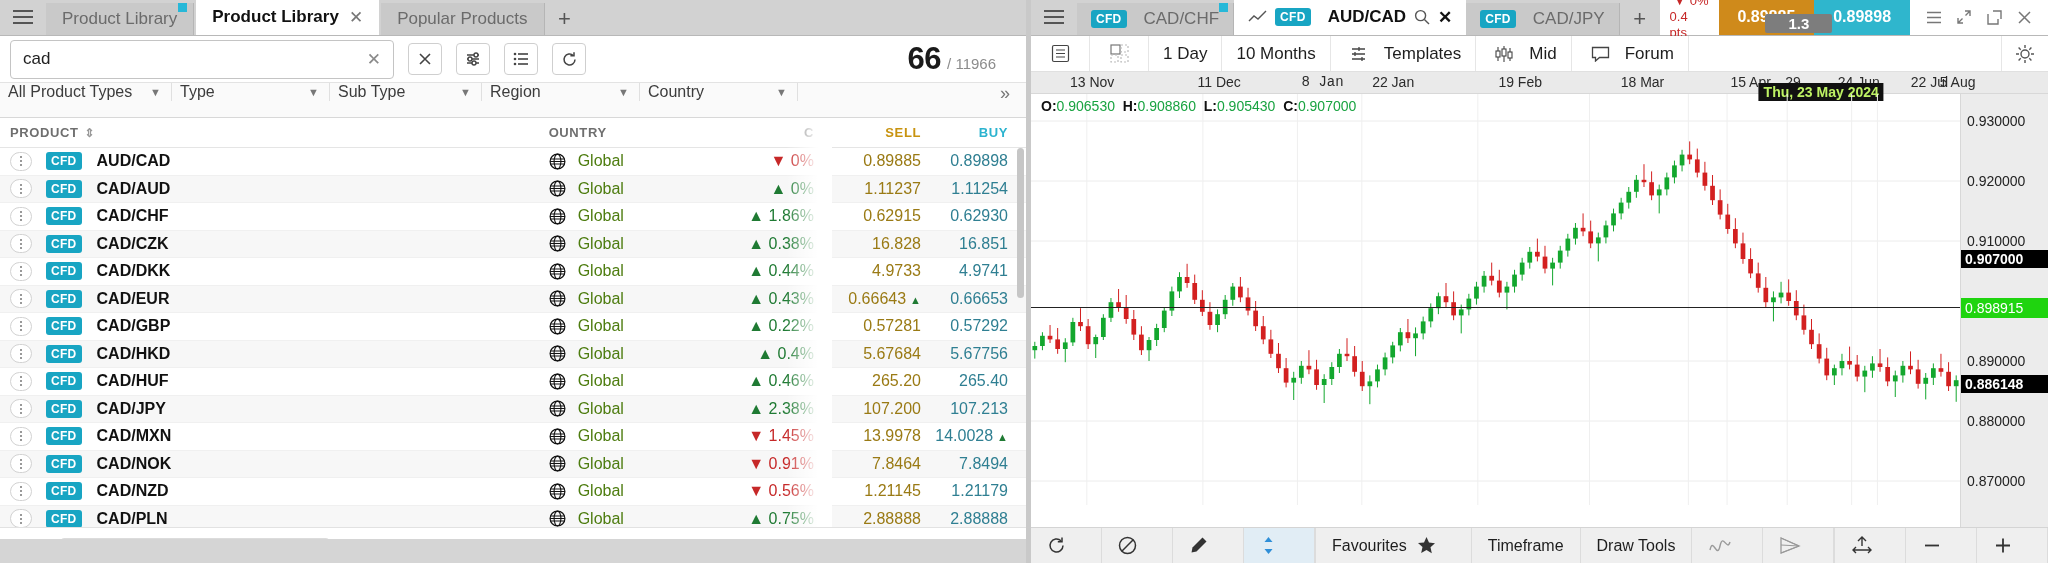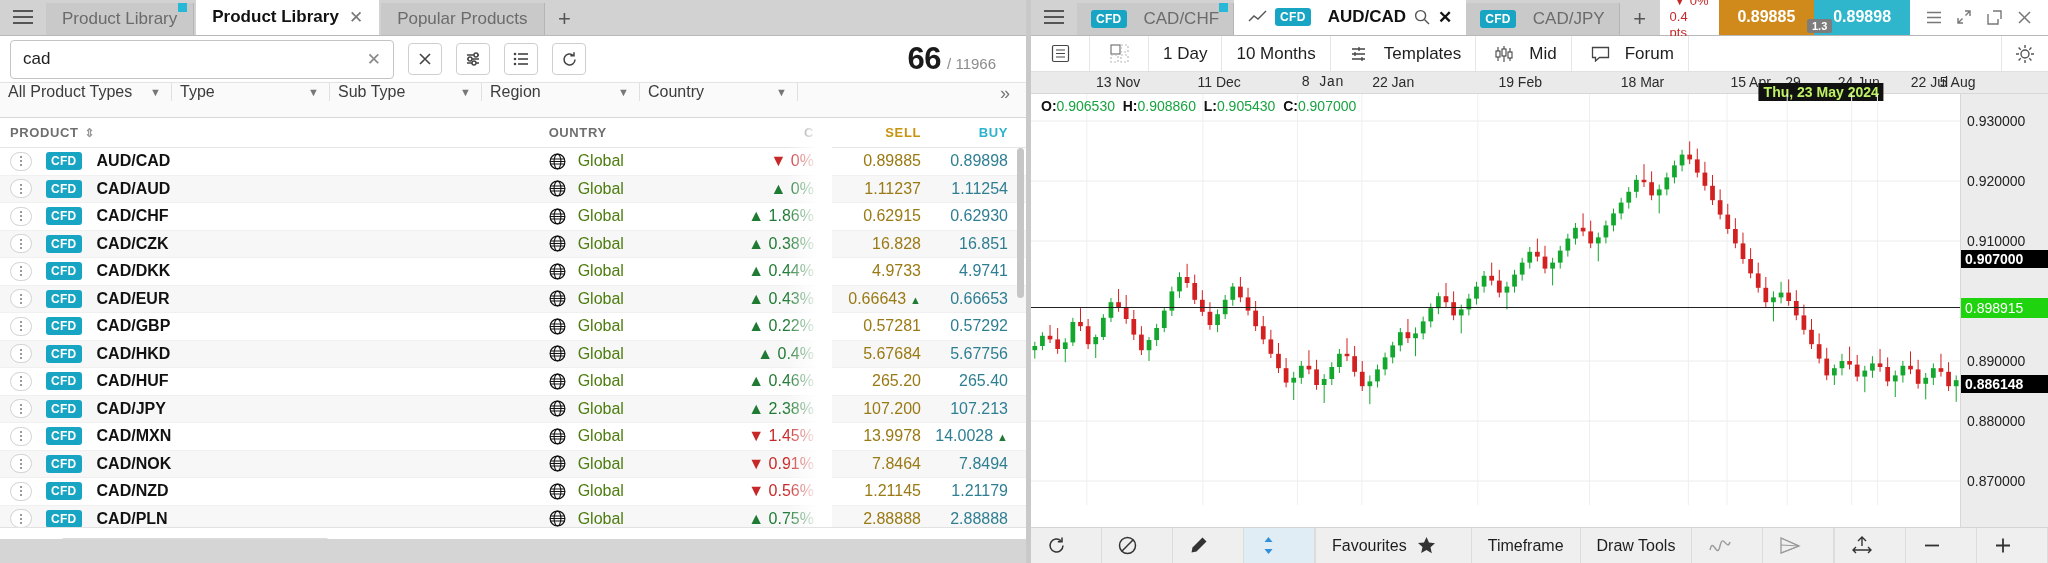--- a/index.html
+++ b/index.html
@@ -182,21 +182,21 @@
     display:flex; flex-direction:column; align-items:flex-end; justify-content:center;
     padding: 0 10px; color:#c62828; font-size:13px; line-height:1.25; background:#fff;
   }
   .q-sell, .q-buy {
     width: 96px; display:flex; align-items:center; justify-content:center;
     color:#fff; font-weight:700; font-size:16px; position: relative;
   }
   .q-sell { background:#cf8a1b; } .q-buy { background:#2fb6cd; }
   .spread {
     position:absolute; right:-18px; bottom:2px; background:#7d7d7d; color:#fff;
-    font-size:11px; padding:1px 5px; border-radius:2px; z-index:3; font-weight:700;
+    font-size:15px; padding:1px 23px; border-radius:2px; z-index:3; font-weight:700;
   }
   .win-btns { display:flex; align-items:center; gap:2px; padding:0 10px; background:#fff;}
   .win-btn { width:28px; height:30px; display:flex; align-items:center; justify-content:center;
     color:#6b6b6b; cursor:pointer; font-size:16px; }
 
   .chart-toolbar {
     height: 36px; flex: 0 0 36px; background:#fff; display:flex; align-items:stretch;
     border-bottom:1px solid #e0e0e0;
   }
   .ct-item {
@@ -821,21 +821,21 @@
             <circle cx="10" cy="10" r="4" stroke="#555" stroke-width="1.4" fill="none"></circle>
             <g stroke="#555" stroke-width="1.4">
               <path d="M10 1v3M10 16v3M1 10h3M16 10h3M3.6 3.6l2.1 2.1M14.3 14.3l2.1 2.1M16.4 3.6l-2.1 2.1M5.7 14.3l-2.1 2.1"></path>
             </g>
           </svg>
       </div>
     </div>
 
     <div class="chart-wrap">
       <div class="x-axis-top" id="xaxis">
-          <div class="xtick" style="left: 6.0125%; margin-left: 26px;">13 Nov</div>
+          <div class="xtick" style="left: 6.0125%;">13 Nov</div>
           <div class="xtick" style="left: 18.5%;">11 Dec</div>
           <div class="xtick" style="left: 28.675%; font-family: Liberation Mono, monospace;">8 Jan</div>
           <div class="xtick" style="left: 35.6125%;">22 Jan</div>
           <div class="xtick" style="left: 48.1%;">19 Feb</div>
           <div class="xtick" style="left: 60.125%;">18 Mar</div>
           <div class="xtick" style="left: 70.7625%;">15 Apr</div>
           <div class="xtick" style="left: 74.925%;">29</div>
           <div class="xtick" style="left: 81.4%;">24 Jun</div>
           <div class="xtick" style="left: 88.3375%;">22 Jul</div>
           <div class="xtick" style="left: 91.1125%;">5 Aug</div>

